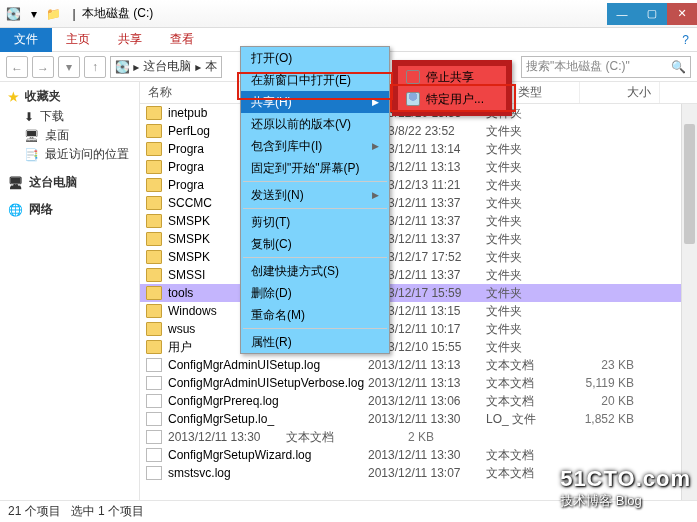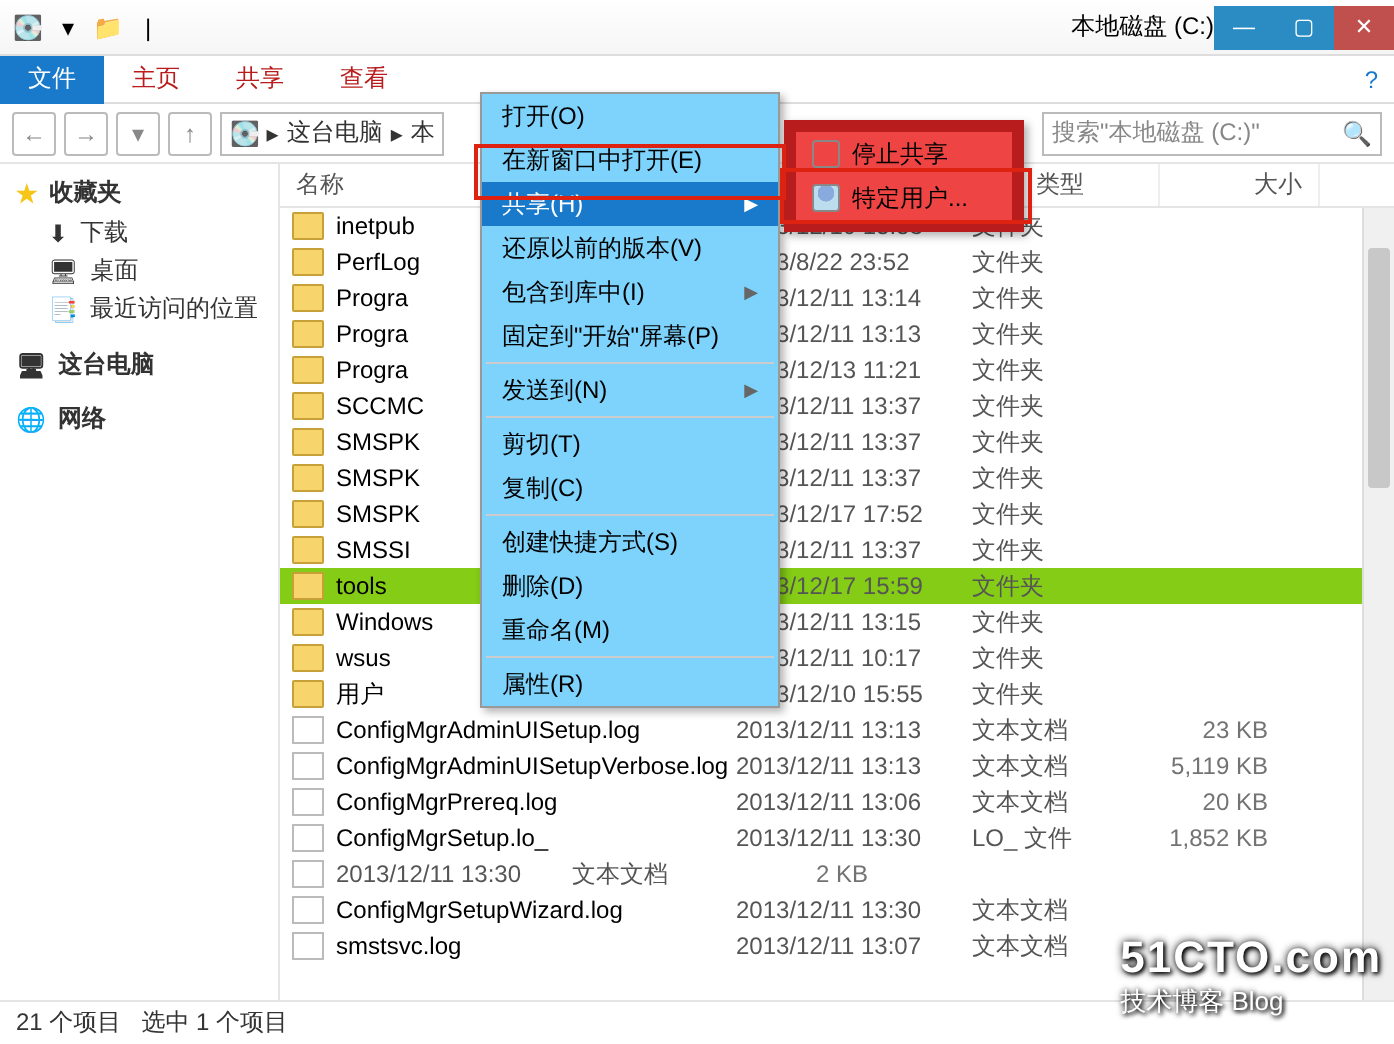--- a/index.html
+++ b/index.html
@@ -1,20 +1,20 @@
 <!DOCTYPE html>
 <html><head>
 <meta charset="utf-8">
 <style>
 *{box-sizing:border-box;margin:0;padding:0;font-family:"Microsoft YaHei","Segoe UI",sans-serif;font-size:12px}
 body{background:#fff;width:697px;height:522px;overflow:hidden;position:relative}
 .titlebar{height:28px;background:linear-gradient(#fff,#f5f5f5);border-bottom:1px solid #ddd;display:flex;align-items:center}
 .titlebar .left-icons{display:flex;align-items:center;gap:4px;padding-left:6px}
 .titlebar .icon{width:16px;height:16px;display:flex;align-items:center;justify-content:center}
-.titlebar .title{flex:1;text-align:right;color:#000}
+.titlebar .title{flex:1;text-align:left;color:#000}
 .winbtns{display:flex}
 .winbtn{width:30px;height:22px;display:flex;align-items:center;justify-content:center;font-size:11px}
 .winbtn.min,.winbtn.max{background:#2b8cc4;color:#fff}
 .winbtn.close{background:#c0504d;color:#fff}
 .ribbon-tabs{height:24px;background:#fff;display:flex;align-items:center;border-bottom:1px solid #ddd}
 .ribbon-tab{padding:0 14px;height:24px;display:flex;align-items:center;color:#b91c1c;cursor:default}
 .ribbon-tab.file{background:#1979ca;color:#fff}
 .nav{height:30px;display:flex;align-items:center;gap:4px;padding:2px 6px;border-bottom:1px solid #e5e5e5}
 .navbtn{width:22px;height:22px;border:1px solid #bbb;border-radius:2px;display:flex;align-items:center;justify-content:center;color:#888}
 .crumbs{flex:0 0 auto;height:22px;border:1px solid #bbb;background:#fff;display:flex;align-items:center;padding:0 4px;gap:4px}
@@ -25,21 +25,21 @@
 .sb-group{margin-bottom:10px}
 .sb-head{display:flex;align-items:center;gap:6px;font-weight:bold;color:#333;margin-bottom:2px}
 .sb-item{display:flex;align-items:center;gap:6px;padding:1px 0 1px 16px;color:#333}
 .star{color:#f5c518}
 .main{flex:1;position:relative;overflow:hidden}
 .columns{display:flex;height:22px;border-bottom:1px solid #e5e5e5;color:#555}
 .col{padding:2px 8px;border-right:1px solid #eee}
 .col.name{width:220px}.col.date{width:120px}.col.type{width:70px}.col.size{width:80px;text-align:right}
 .files{}
 .row{display:flex;align-items:center;height:18px;padding-left:6px}
-.row.sel{background:#84cc16}
+.row.sel{background:#c4b5fd}
 .row .fic{width:16px;height:14px;margin-right:6px;flex:0 0 16px}
 .folder{background:#f8d46c;border:1px solid #c7a038;border-radius:1px}
 .doc{background:#fff;border:1px solid #bbb}
 .row .nm{width:200px;overflow:hidden;white-space:nowrap}
 .row .dt{width:118px;color:#555}
 .row .ty{width:70px;color:#555}
 .row .sz{width:78px;text-align:right;color:#737373}
 .status{position:absolute;bottom:0;left:0;right:0;height:22px;border-top:1px solid #e5e5e5;display:flex;align-items:center;padding:0 8px;gap:10px;color:#333;background:#fff}
 .ctxmenu{position:absolute;top:46px;left:240px;width:150px;background:#7dd3fc;border:1px solid #999;box-shadow:2px 2px 4px rgba(0,0,0,.3);z-index:10}
 .ctx-item{height:22px;display:flex;align-items:center;justify-content:space-between;padding:0 10px;cursor:default}

